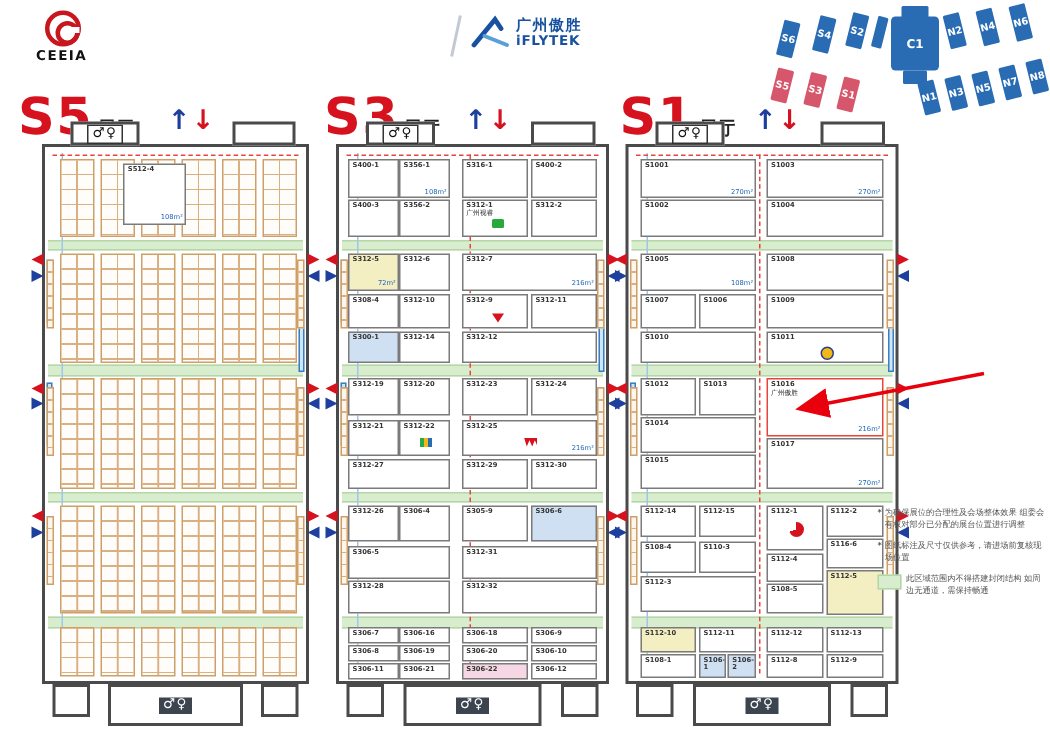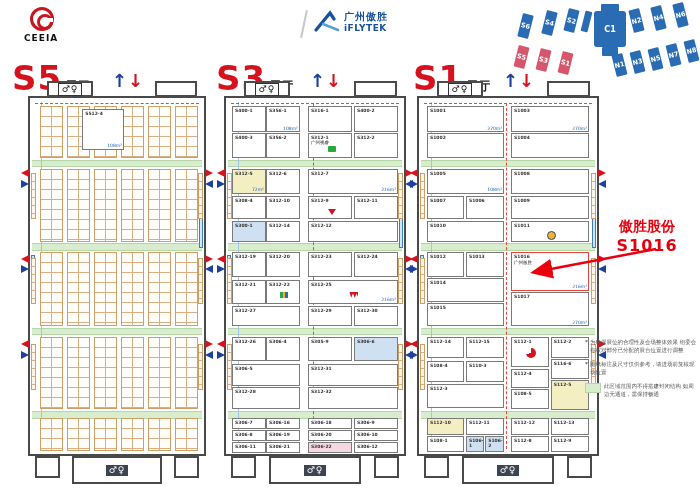--- a/index.html
+++ b/index.html
@@ -553,24 +553,20 @@
           <div class="bid">S112-9</div>
         </div>
       </div>
     <div class="vest" style="bottom:-30px;left:24%;width:52%;height:28px;">
         <span class="wc dark">♂♀</span>
       </div>
     <div class="vest" style="bottom:-24px;left:3%;width:14%;height:22px;"></div>
     <div class="vest" style="bottom:-24px;right:3%;width:14%;height:22px;"></div>
   </div>
 
-  <div id="annotation">
-    <div class="l1">傲胜股份</div>
-    <div class="l2">S1016</div>
-  </div>
   <svg id="arrow-svg">
     <defs>
       <marker id="ah" markerWidth="9" markerHeight="8" refX="7" refY="4" orient="auto">
         <path d="M0,0 L9,4 L0,8 Z" fill="#e8000d"></path>
       </marker>
     </defs>
     <line x1="656" y1="249" x2="535" y2="272" stroke="#e8000d" stroke-width="2.5" marker-end="url(#ah)"></line>
   </svg>
 
   <div id="notes">

